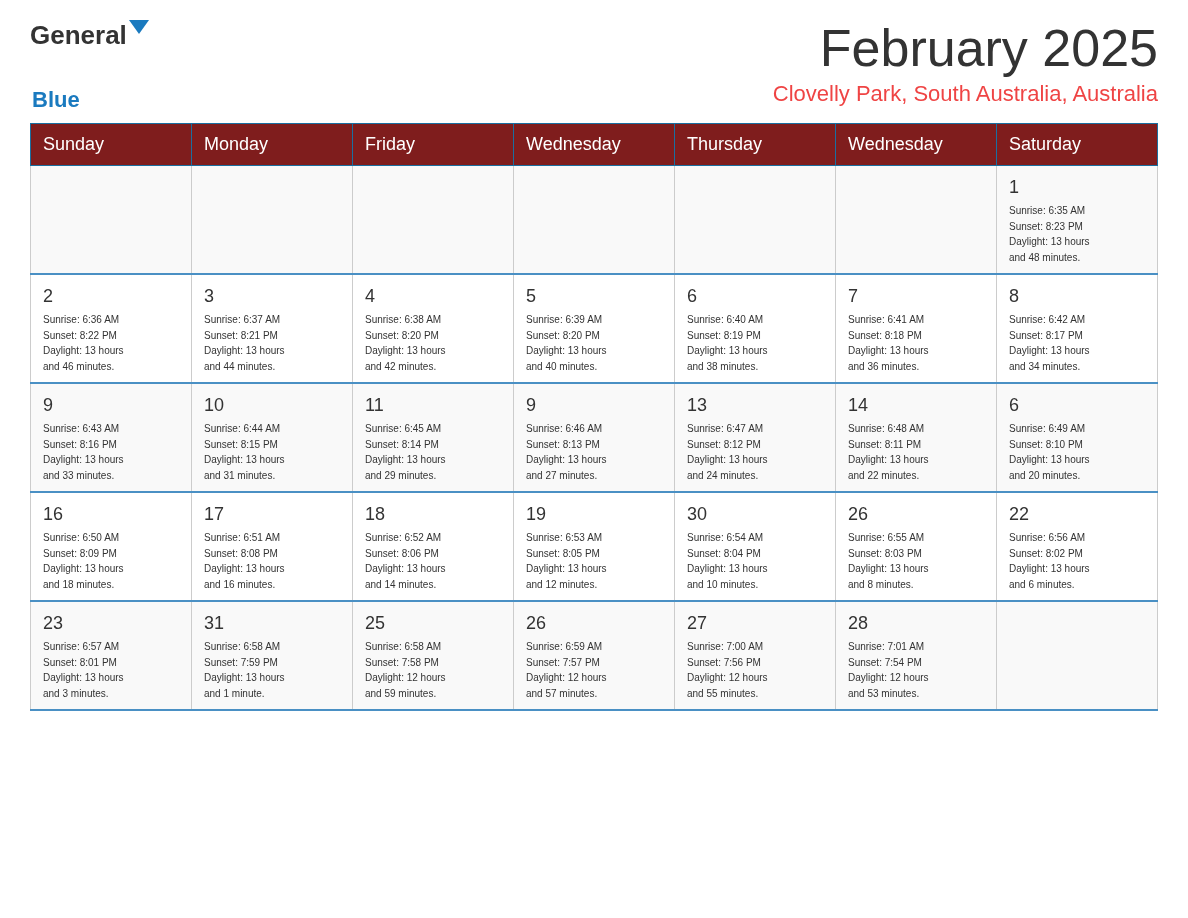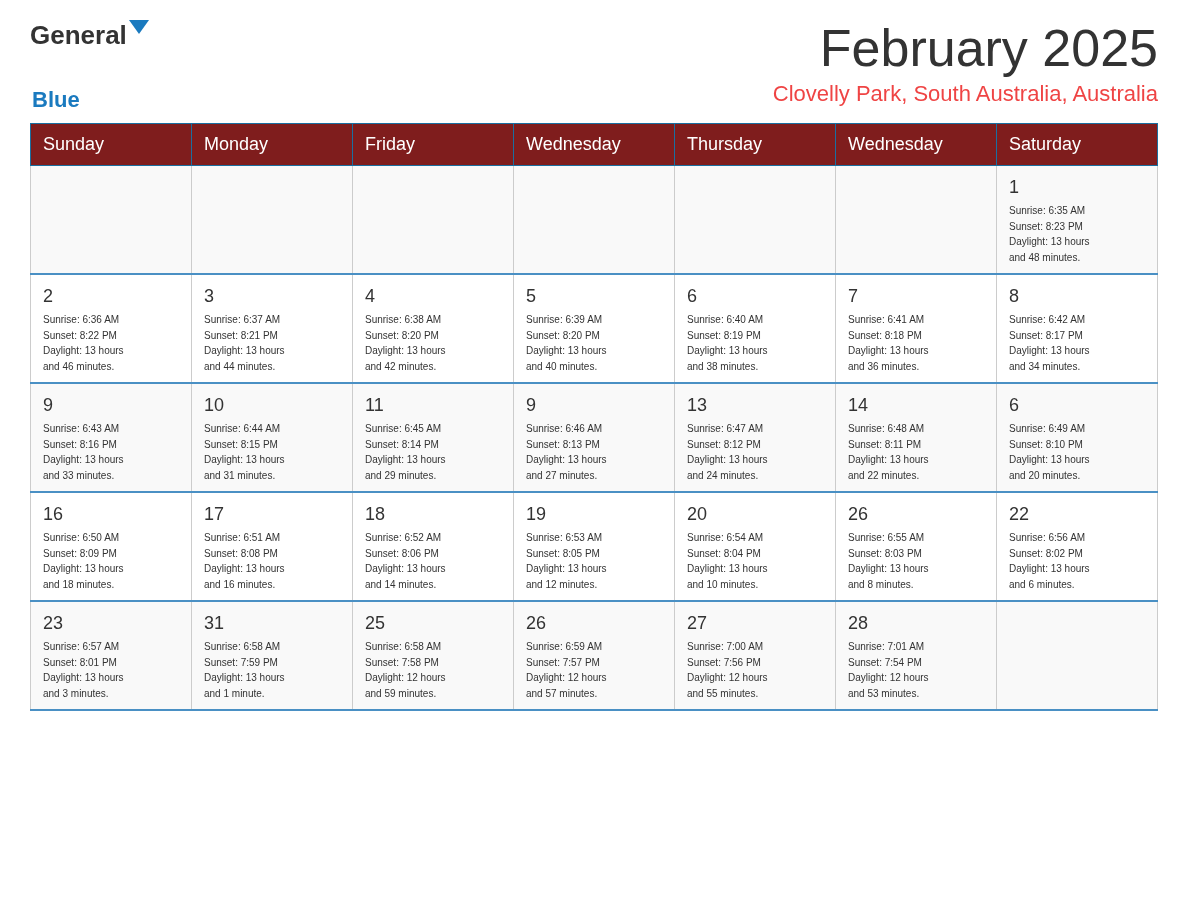--- a/index.html
+++ b/index.html
@@ -217,21 +217,21 @@
         </td>
         <td>
           <span class="day-number">18</span>
           <div class="day-info">Sunrise: 6:52 AM<br>Sunset: 8:06 PM<br>Daylight: 13 hours<br>and 14 minutes.</div>
         </td>
         <td>
           <span class="day-number">19</span>
           <div class="day-info">Sunrise: 6:53 AM<br>Sunset: 8:05 PM<br>Daylight: 13 hours<br>and 12 minutes.</div>
         </td>
         <td>
-          <span class="day-number">20</span>
+          <span class="day-number">30</span>
           <div class="day-info">Sunrise: 6:54 AM<br>Sunset: 8:04 PM<br>Daylight: 13 hours<br>and 10 minutes.</div>
         </td>
         <td>
           <span class="day-number">26</span>
           <div class="day-info">Sunrise: 6:55 AM<br>Sunset: 8:03 PM<br>Daylight: 13 hours<br>and 8 minutes.</div>
         </td>
         <td>
           <span class="day-number">22</span>
           <div class="day-info">Sunrise: 6:56 AM<br>Sunset: 8:02 PM<br>Daylight: 13 hours<br>and 6 minutes.</div>
         </td>

